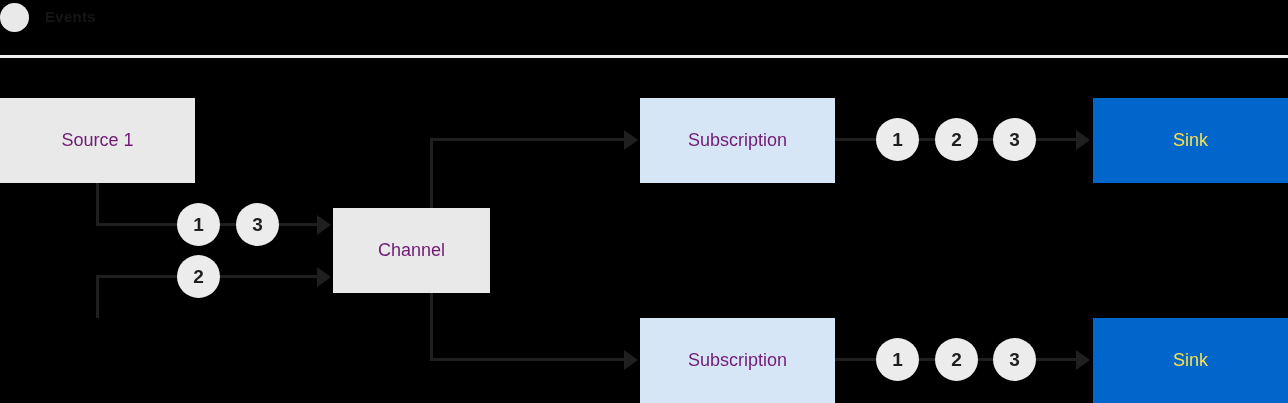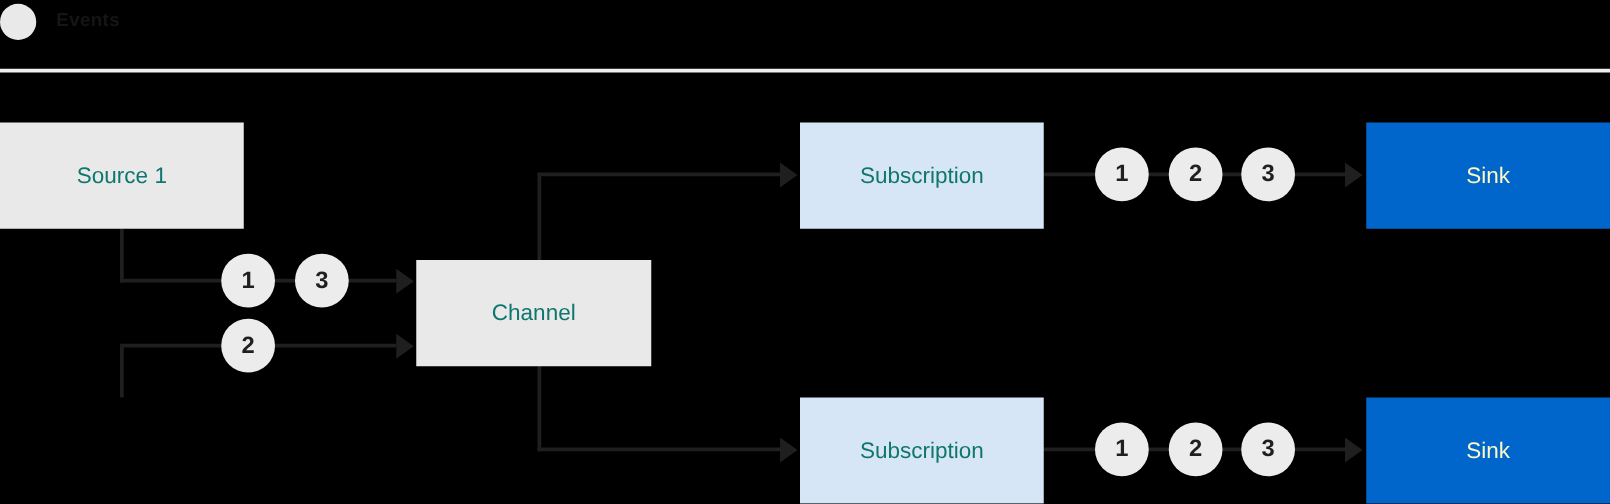--- a/index.html
+++ b/index.html
@@ -39,28 +39,28 @@
   }
   
   .node {
     position: absolute;
     width: 195px; height: 85px;
     display: flex;
     align-items: center;
     justify-content: center;
     font-size: 18px;
     font-weight: 500;
-    color: #0f766e;
+    color: #701a75;
   }
   .node.gray   { background: #e9e9e9; }
   .node.lblue  { background: #d7e6f6; }
-  .node.blue   { background: #0066cc; color: #fef9c3; }
+  .node.blue   { background: #0066cc; color: #fde047; }
   #source1 { left: 0;      top: 98px;  }
   #source2 { left: 0;      top: 318px; }
-  #channel { left: 333px;  top: 208px; width: 188px; }
+  #channel { left: 333px;  top: 208px; width: 157px; }
   #sub-top    { left: 640px;  top: 98px;  }
   #sub-bottom { left: 640px;  top: 318px; }
   #sink-top    { left: 1093px; top: 98px;  }
   #sink-bottom { left: 1093px; top: 318px; }
   
   .line {
     position: absolute;
     background: #1f1f1f;
   }
   .arrow {

